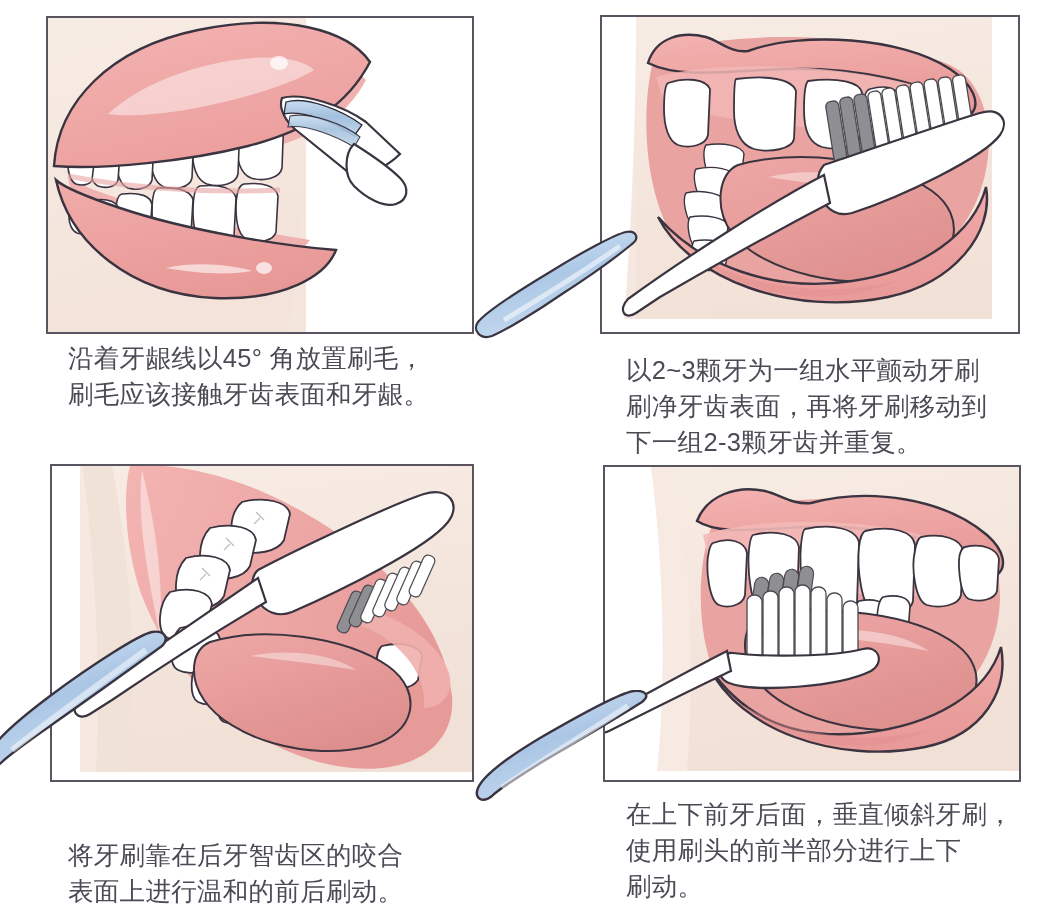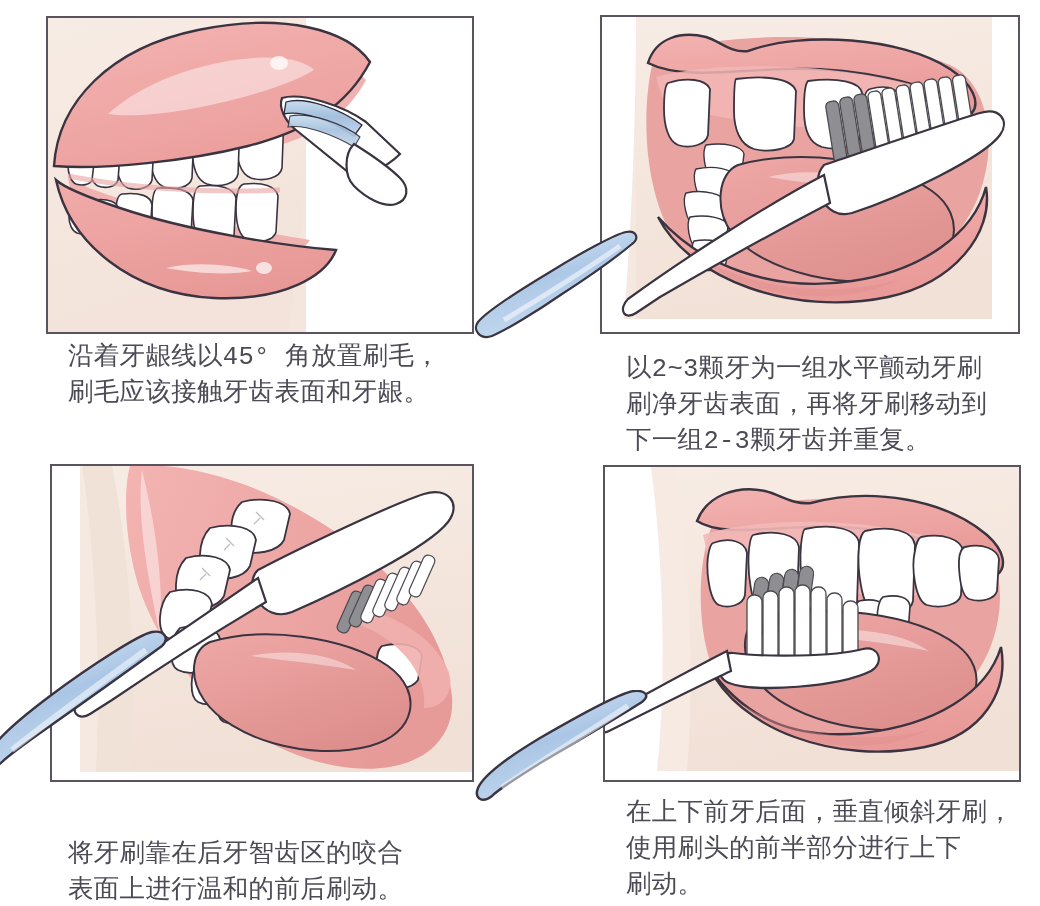--- a/index.html
+++ b/index.html
@@ -33,21 +33,21 @@
 
   .art { position: absolute; left: 0; top: 0; }
 
   .caption {
     position: absolute;
     color: #4c4a55;
     font-size: 25.5px;
     line-height: 36px;
     letter-spacing: 0.3px;
     white-space: pre-line;
-    font-family: Liberation Mono, monospace;
+    font-family: Liberation Sans, sans-serif;
   }
 
   
   #p1-frame { left: 46px;  top: 16px;  width: 428px; height: 318px; }
   #p1-cap   { left: 68px;  top: 340px; width: 430px; }
 
   
   #p2-frame { left: 600px; top: 15px;  width: 420px; height: 319px; }
   #p2-cap   { left: 626px; top: 352px; width: 420px; }
 

